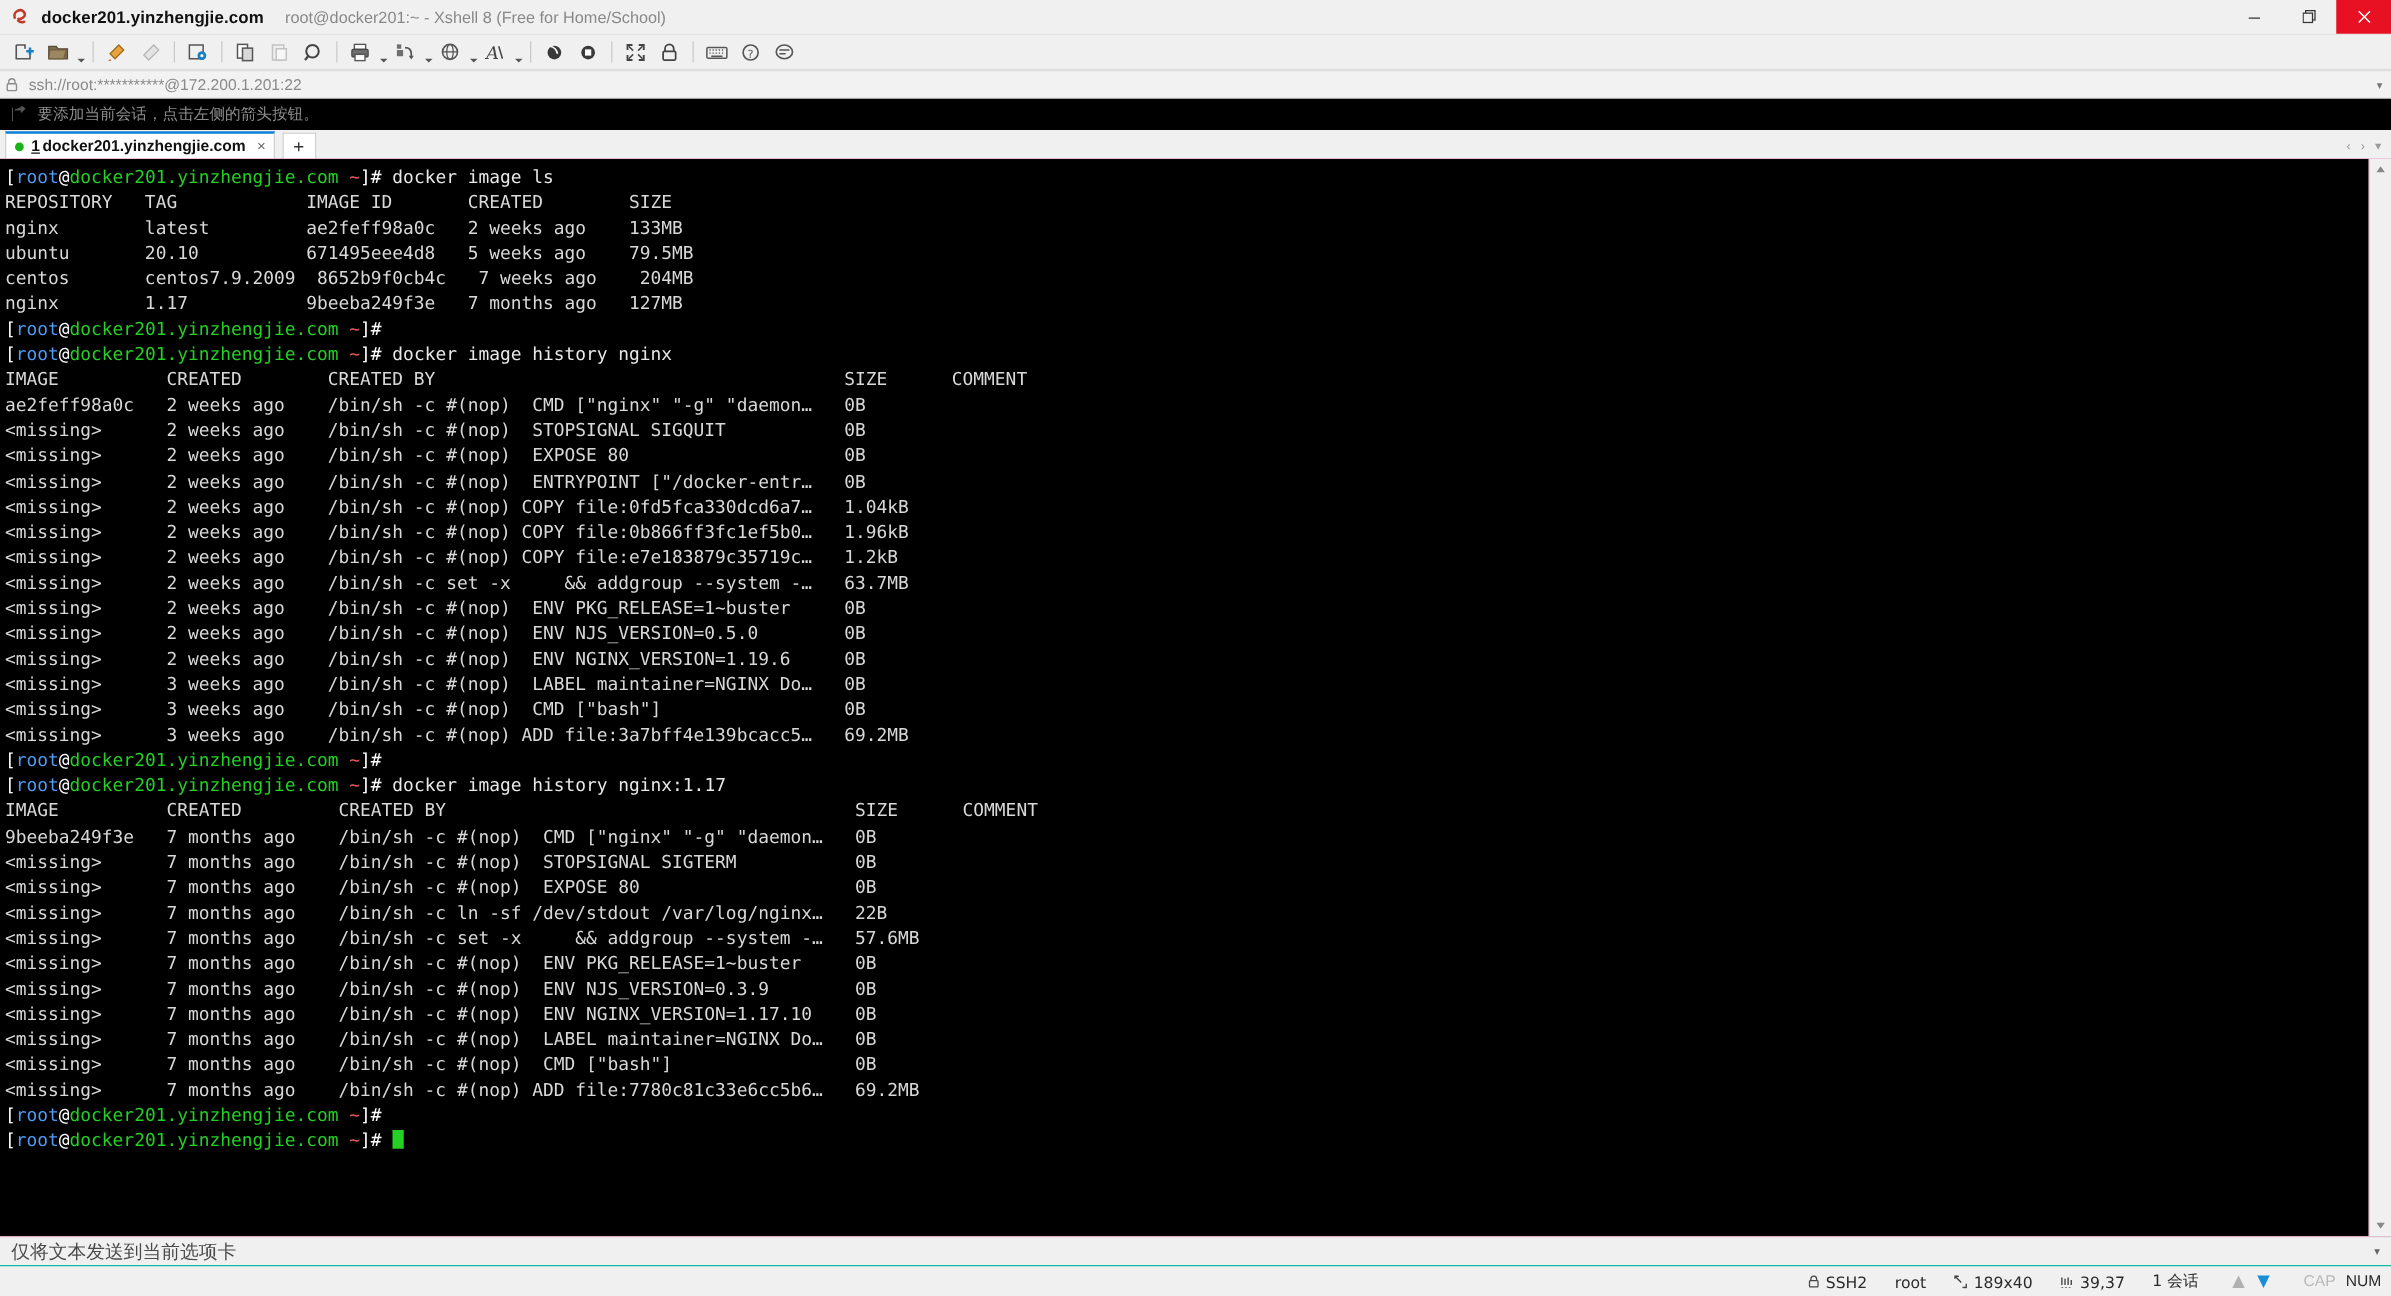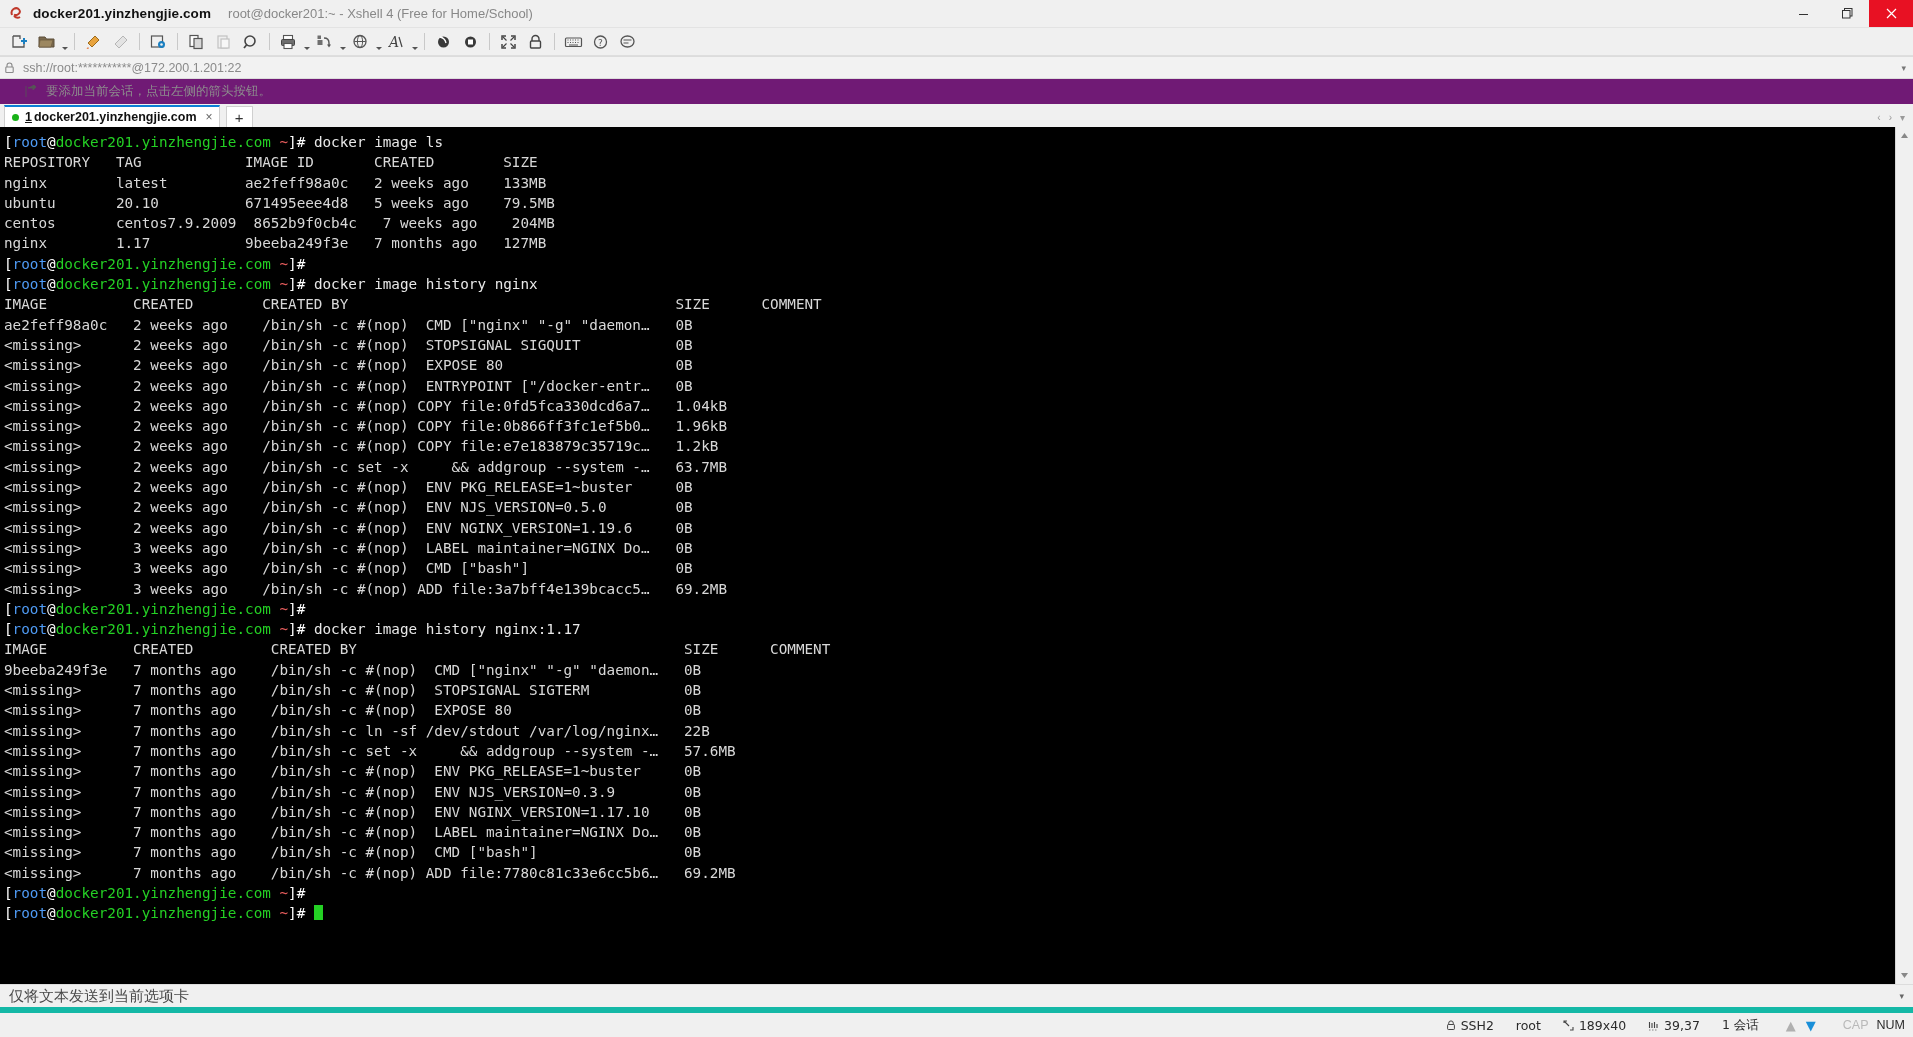--- a/index.html
+++ b/index.html
@@ -69,21 +69,21 @@
     background:#f2f2f2;border:1px solid #dcdcdc;border-left:0;border-right:0;
     padding-left:4px;
   }
   .addr-lock{margin-right:8px;display:flex;align-items:center;}
   .addr-text{font-size:12.5px;color:#8a8a8a;font-family:"Liberation Sans",sans-serif;}
   .addr-caret{margin-left:auto;margin-right:7px;color:#777;font-size:9px;}
 
   
   .noticebar{
     height:25px;min-height:25px;display:flex;align-items:center;
-    background:#701a75;padding-left:25px;
+    background:#000000;padding-left:9px;
   }
   .notice-icon{margin-right:8px;display:flex;align-items:center;}
   .notice-text{font-size:12.5px;color:#8d8d8d;font-family:"DejaVu Sans",sans-serif;}
 
   
   .tabbar{
     height:23px;min-height:23px;display:flex;align-items:flex-end;
     background:#f0f0f0;padding-left:4px;position:relative;
   }
   .tab{
@@ -137,21 +137,21 @@
 
   
   .sendbar{
     height:22px;min-height:22px;display:flex;align-items:center;
     background:#f0f0f0;border-top:1px solid #dcdcdc;padding-left:9px;
   }
   .sendbar-text{font-size:15px;color:#4a4a4a;font-family:"DejaVu Sans",sans-serif;}
   .sendbar-caret{margin-left:auto;margin-right:9px;color:#666;font-size:9px;}
   .statusbar{
     height:24px;min-height:24px;display:flex;align-items:center;
-    background:#f0f0f0;border-top:6px solid #14b8a6;font-size:12.5px;color:#333;
+    background:#f0f0f0;border-top:1px solid #14b8a6;font-size:12.5px;color:#333;
   }
   .status-left{flex:1;}
   .status-cell{
     display:flex;align-items:center;padding:0 11px;height:24px;
     font-family:"DejaVu Sans",sans-serif;font-size:12.5px;color:#2b2b2b;
   }
   .status-cell .ic{margin-right:5px;display:flex;align-items:center;}
   .status-cap{color:#b9b9b9;padding:0 4px 0 11px;}
   .status-num{color:#2b2b2b;padding:0 8px 0 4px;}
   .arrow-up{color:#b0b0b0;font-size:13px;padding:0 5px;}
@@ -163,21 +163,21 @@
 <div class="app">
 
   <div class="titlebar">
     <span class="app-icon">
       <svg width="15" height="15" viewBox="0 0 15 15">
         <path d="M3 9 Q1.5 5 4.5 3 Q8 1 10 3.5 Q12 6 9.5 8 Q7 10 5 8.5" fill="none" stroke="#c0392b" stroke-width="2"></path>
         <path d="M5 10 Q8 13 11 11" fill="none" stroke="#c0392b" stroke-width="2"></path>
       </svg>
     </span>
     <span class="title-main">docker201.yinzhengjie.com</span>
-    <span class="title-sub">root@docker201:~ - Xshell 4 (Free for Home/School)</span>
+    <span class="title-sub">root@docker201:~ - Xshell 8 (Free for Home/School)</span>
     <div class="win-btns">
       <div class="win-btn">
         <svg width="11" height="11" viewBox="0 0 11 11">
             <rect x="1" y="6" width="9" height="1" fill="#333"></rect>
           </svg>
       </div>
       <div class="win-btn">
         <svg width="11" height="11" viewBox="0 0 11 11">
           <rect x="2.5" y="0.5" width="7.5" height="7.5" fill="none" stroke="#333" stroke-width="1"></rect>
           <rect x="0.5" y="2.5" width="7.5" height="7.5" fill="#f0f0f0" stroke="#333" stroke-width="1"></rect>

